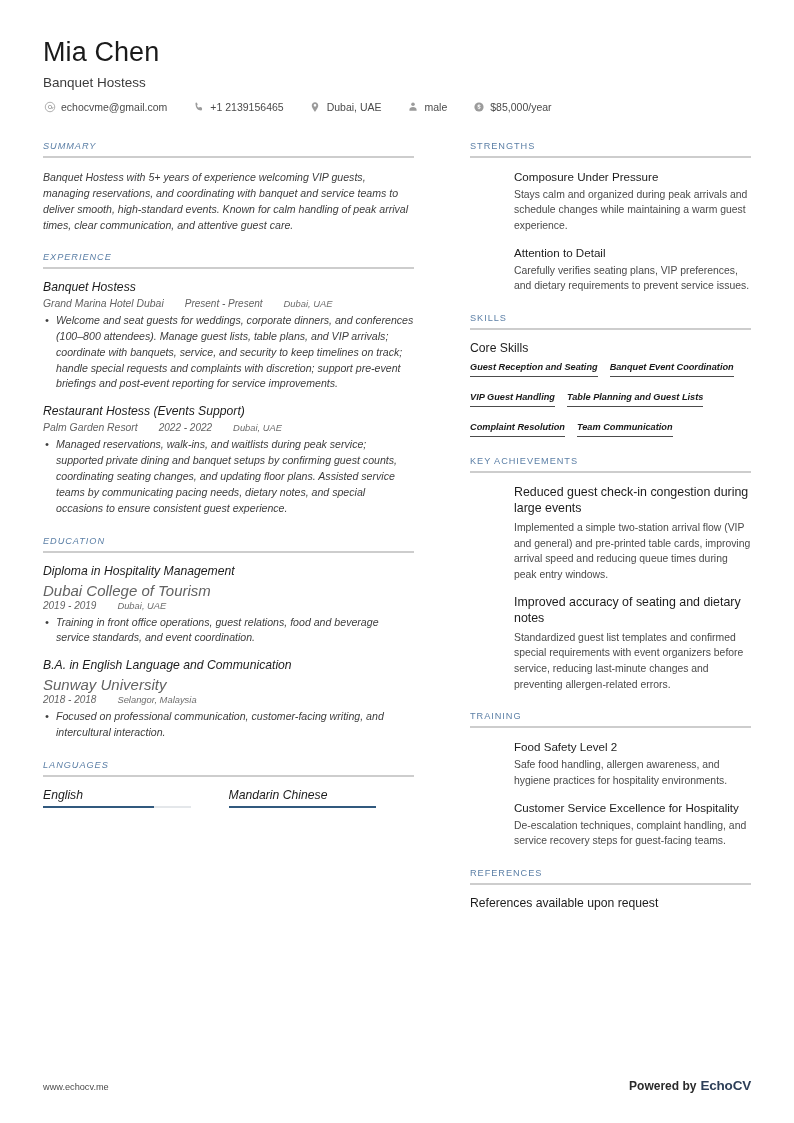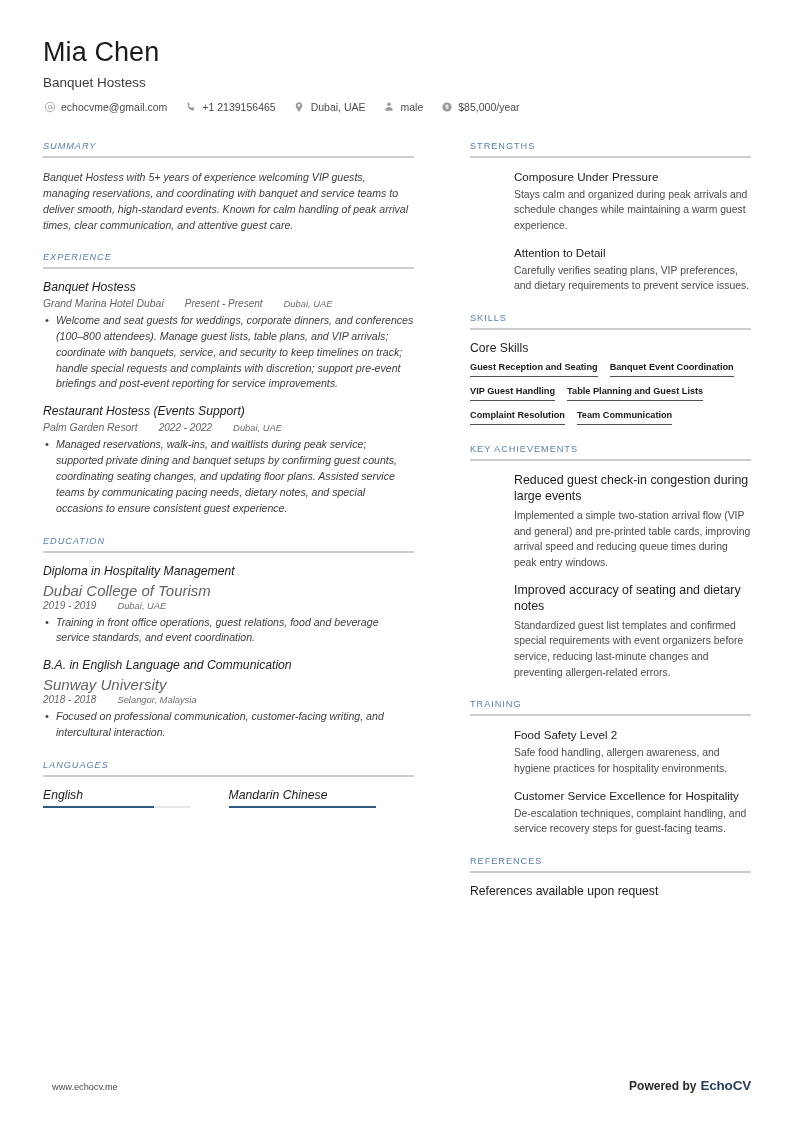--- a/index.html
+++ b/index.html
@@ -39,21 +39,21 @@
   .job-title {
     font-size: 13.5px;
     color: #3b3b3b;
     font-weight: 400;
     margin: 0 0 11px 0;
   }
   .contact-row {
     display: flex;
     flex-wrap: wrap;
     align-items: center;
-    gap: 0px;
+    gap: 8px;
     font-size: 10.5px;
     color: #4a4a4a;
   }
   .contact-item {
     display: flex;
     align-items: center;
     margin-right: 17px;
     white-space: nowrap;
   }
   .contact-item .ic {
@@ -207,42 +207,43 @@
   
   .skills-group-name {
     font-size: 12.2px;
     color: #1d1d1d;
     margin-bottom: 7px;
   }
   .skill-rows { }
   .skill-row {
     display: flex;
     flex-wrap: wrap;
-    margin-bottom: 9px;
+    margin-bottom: 15px;
+    font-style: italic;
   }
   .skill-chip {
     font-size: 9.2px;
     font-weight: bold;
     color: #1a1a1a;
     border-bottom: 1px solid #4c4c4c;
     padding-bottom: 4px;
     margin-right: 12px;
     white-space: nowrap;
   }
   .skill-chip:last-child { margin-right: 0; }
 
   .ref-text {
     font-size: 12.2px;
     color: #1d1d1d;
   }
 
   
   .footer {
     position: absolute;
-    left: 52px;
+    left: 43px;
     right: 43px;
     bottom: 30px;
     display: flex;
     align-items: baseline;
     justify-content: space-between;
   }
   .footer-url {
     font-size: 9.2px;
     color: #4a4a4a;
   }

